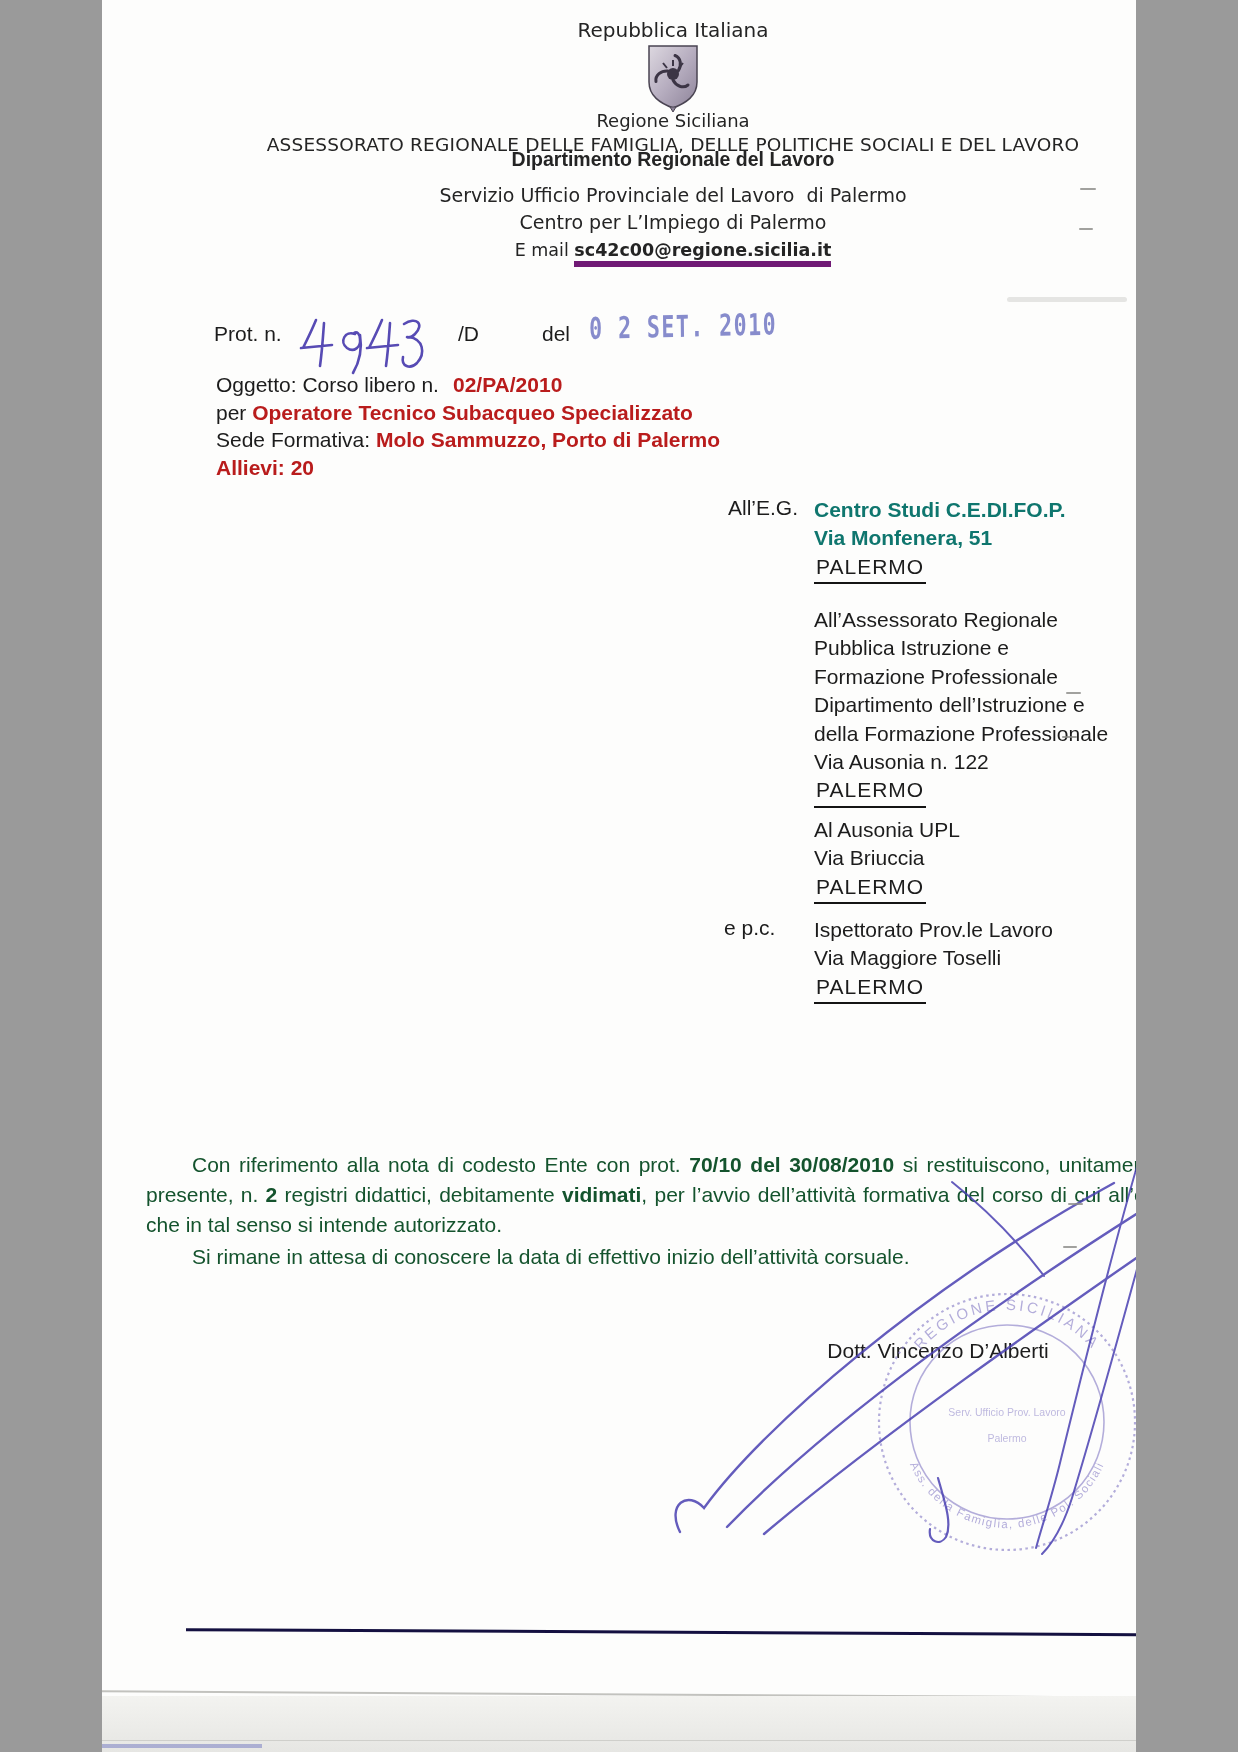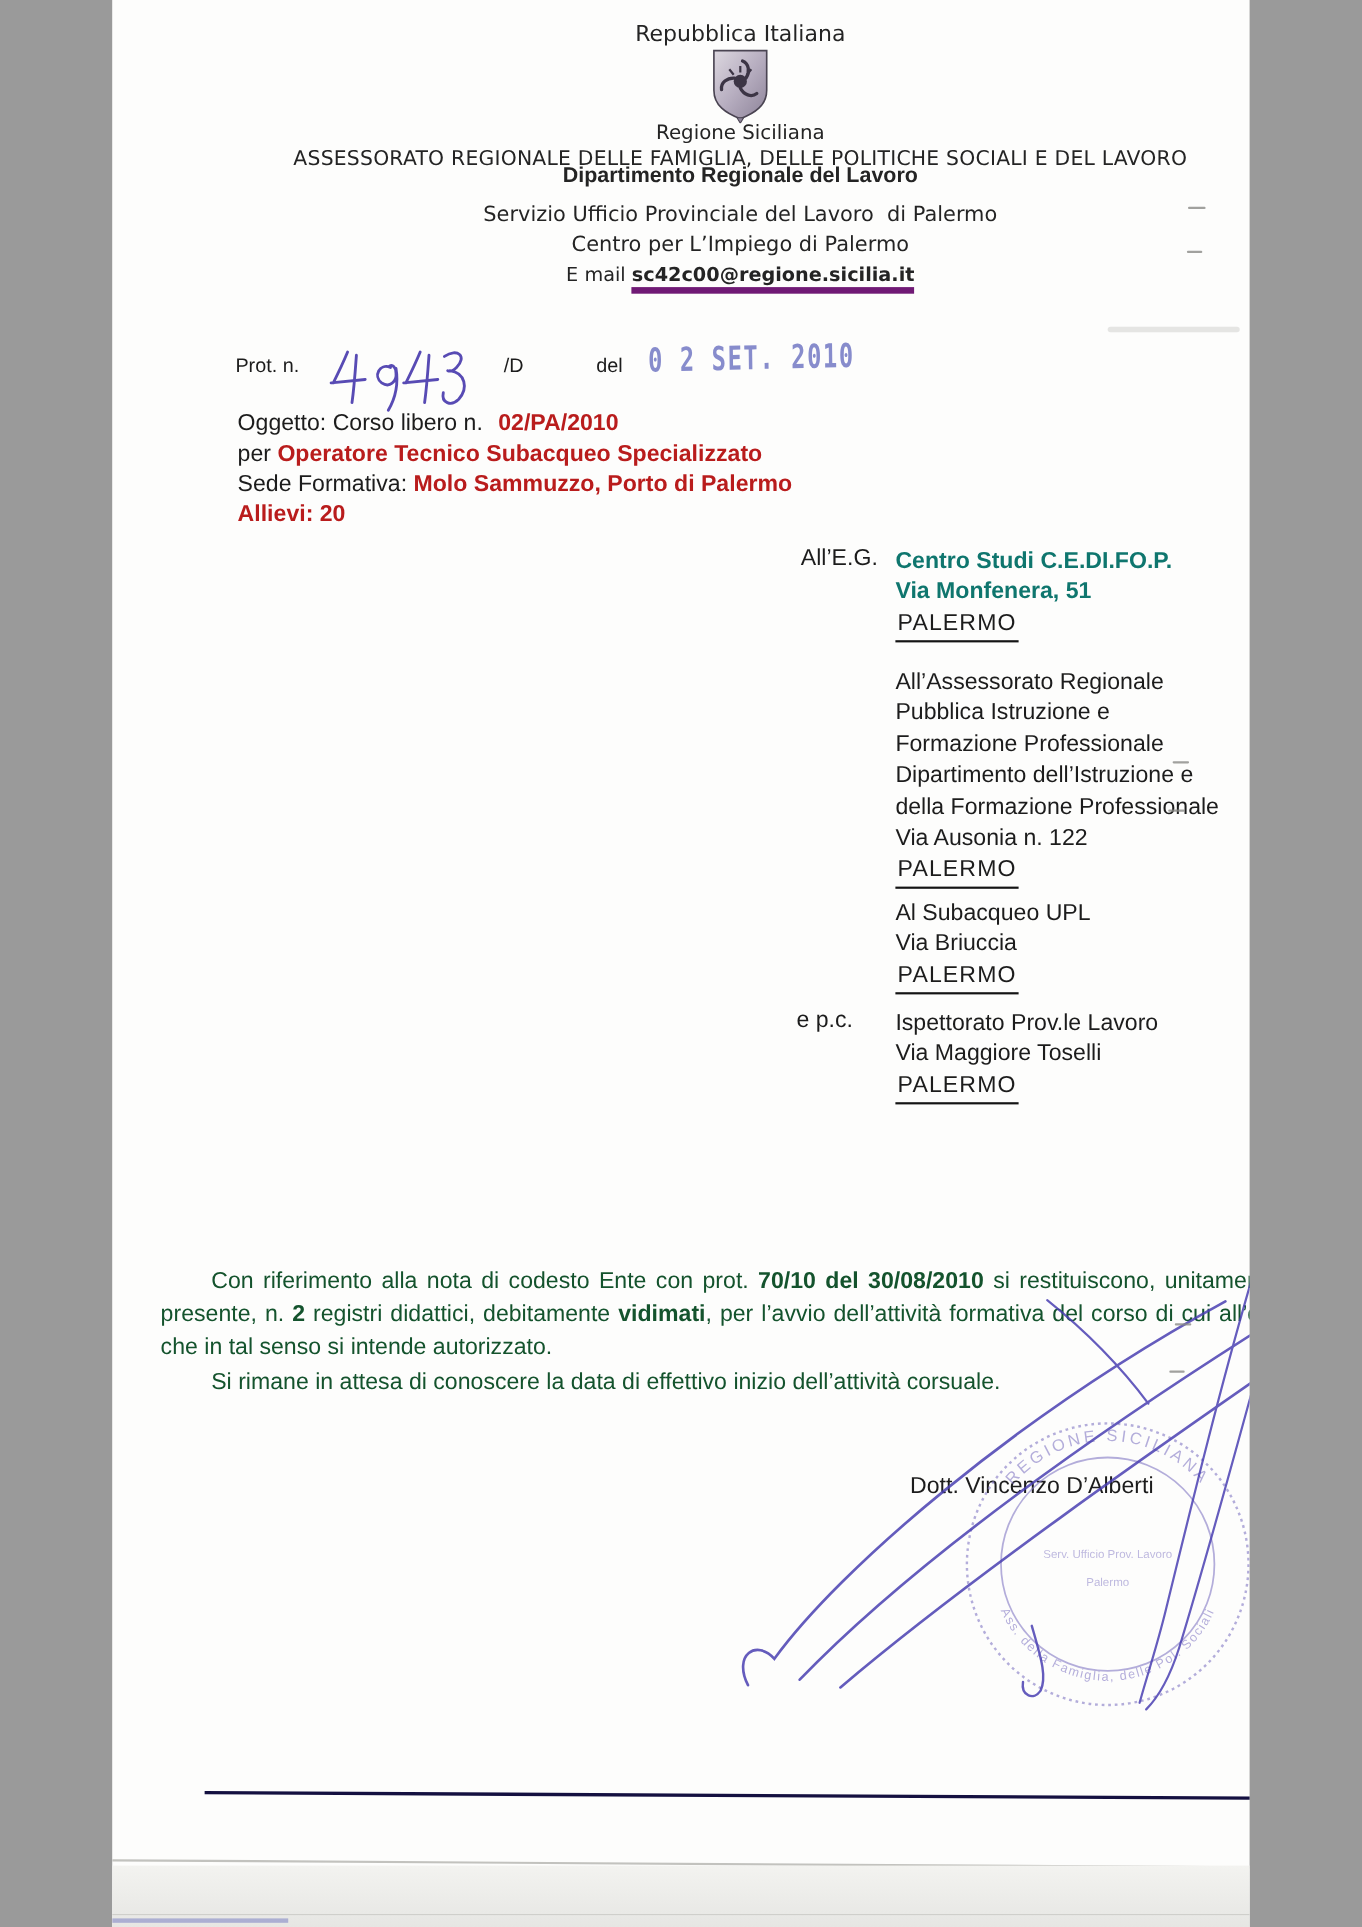--- a/index.html
+++ b/index.html
@@ -14,21 +14,21 @@
   .hdr-republic{top:18px;font-size:20px;}
   .hdr-region{top:110px;font-size:18px;}
   .hdr-assessorato{top:134px;font-size:18.5px;letter-spacing:.2px;white-space:nowrap;}
   .hdr-department{top:148px;font-size:19.5px;font-weight:bold;font-family:"Liberation Sans",sans-serif;}
   .hdr-service{top:184px;font-size:19px;}
   .hdr-center{top:211px;font-size:19px;}
   .hdr-email{top:240px;font-size:17.5px;}
   .hdr-email b{border-bottom:6px solid #701a75;padding-bottom:1px;}
   .emblem{left:0;top:44px;width:1142px;text-align:center;}
   
-  .prot{font-size:18px;}
+  .prot{font-size:21px;}
   .stamp-date{
     left:487px;top:311px;font-family:"DejaVu Sans Mono",monospace;font-weight:bold;
     font-size:30px;color:#7e83c9;letter-spacing:2px;white-space:nowrap;
     transform:scaleX(.72) rotate(-1deg);transform-origin:left top;opacity:.92;
   }
   
   .subj{left:114px;top:371px;font-size:21px;line-height:27.6px;white-space:nowrap;}
   .subj b{color:#b91c1c;}
   .subj .gap{margin-left:14px;}
   
@@ -121,21 +121,21 @@
     <div>All’Assessorato Regionale</div>
     <div>Pubblica Istruzione e</div>
     <div>Formazione Professionale</div>
     <div>Dipartimento dell’Istruzione e</div>
     <div>della Formazione Professionale</div>
     <div>Via Ausonia n. 122</div>
     <div><span class="city">PALERMO</span></div>
   </div>
 
   <div class="abs rcpt" style="left:712px;top:816px;">
-    <div>Al Subacqueo UPL</div>
+    <div>Al Ausonia UPL</div>
     <div>Via Briuccia</div>
     <div><span class="city">PALERMO</span></div>
   </div>
 
   <div class="abs prefix" style="left:622px;top:916px;">e p.c.</div>
   <div class="abs rcpt" style="left:712px;top:916px;">
     <div>Ispettorato Prov.le Lavoro</div>
     <div>Via Maggiore Toselli</div>
     <div><span class="city">PALERMO</span></div>
   </div>

